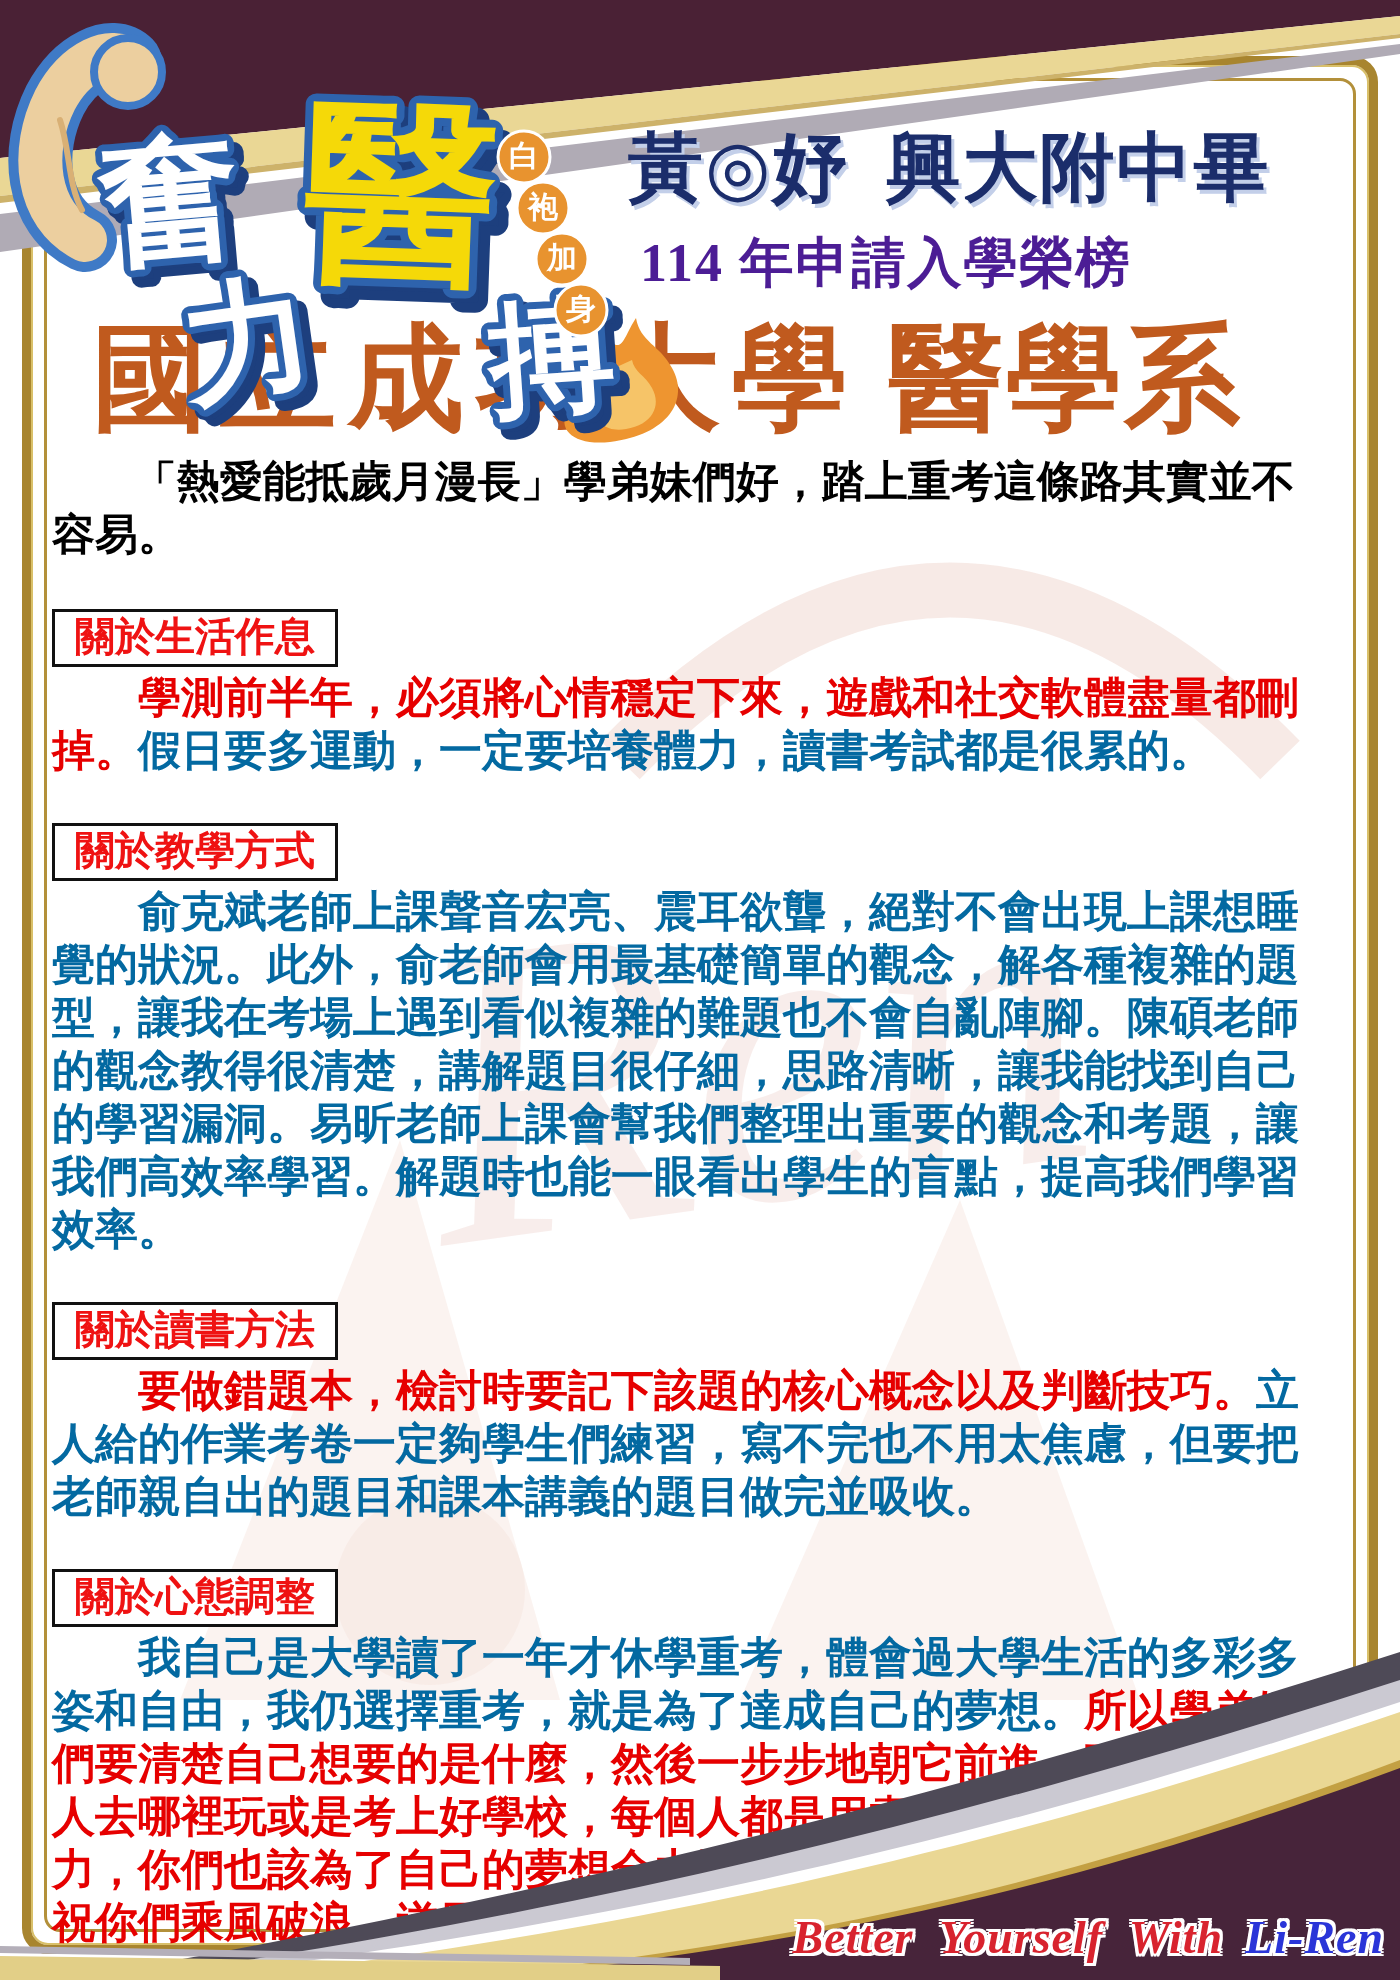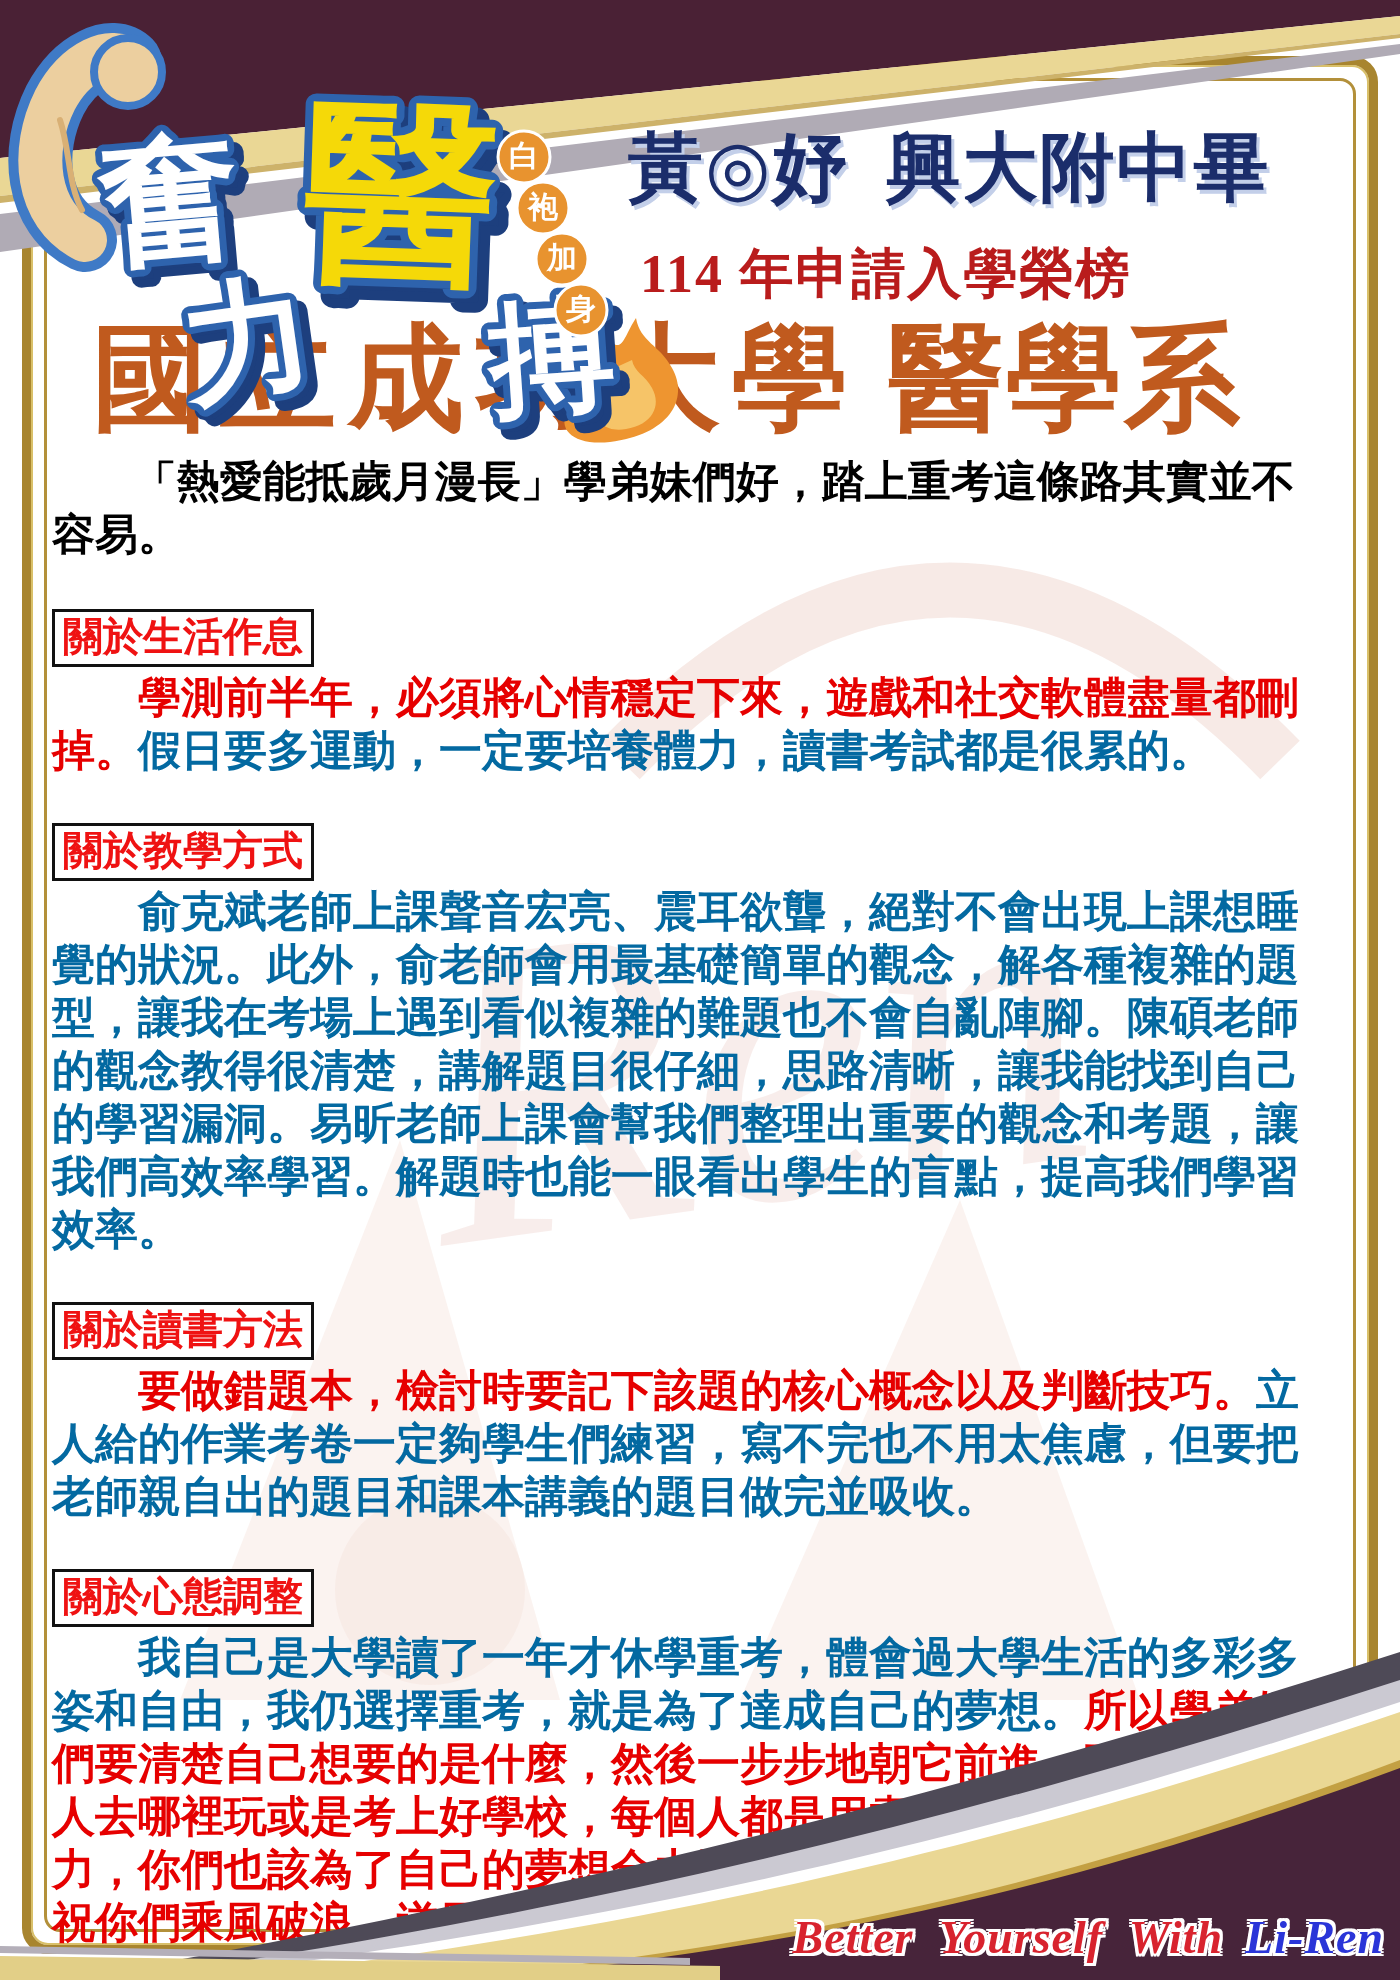--- a/index.html
+++ b/index.html
@@ -39,43 +39,43 @@
 
   .grad-name{
     position:absolute;left:628px;top:118px;z-index:5;white-space:nowrap;
     font-family:"Liberation Serif","DejaVu Serif",serif;font-weight:900;
     font-size:75px;color:#1b2d6b;letter-spacing:2px;
     text-shadow:3px 4px 0 #c3cfe9;
   }
   .grad-name .gap{display:inline-block;width:36px;}
 
   .honor-line{
-    position:absolute;left:640px;top:238px;z-index:5;white-space:nowrap;
+    position:absolute;left:640px;top:227px;z-index:5;white-space:nowrap;
     font-family:"Liberation Serif","DejaVu Serif",serif;font-weight:900;
-    font-size:54px;color:#b91c1c;letter-spacing:2px;text-align:right;
+    font-size:54px;color:#4c1d95;letter-spacing:2px;text-align:right;
   }
 
   .admission-title{
     position:absolute;left:92px;top:316px;z-index:5;white-space:nowrap;
     font-family:"Liberation Serif","DejaVu Serif",serif;font-weight:900;
     font-size:116px;color:#c05a1e;line-height:1.1;
   }
   .admission-title .t-univ{letter-spacing:12px;}
   .admission-title .t-dept{letter-spacing:2px;margin-left:28px;text-align:right;}
 
   
   .content{
     position:absolute;left:52px;top:455px;width:1284px;z-index:5;
     font-size:43px;line-height:53px;font-weight:700;color:#000;
   }
   .intro{margin:0 0 48px;text-indent:1.9em;}
   .sec-box-row{margin:0 0 4px;}
   .sec-box{
     display:inline-block;border:3px solid #111;background:#fff;
-    color:#ef1212;font-size:40px;line-height:1.1;padding:2px 8px 6px;
+    color:#ef1212;font-size:40px;line-height:1.1;padding:2px 20px 6px;
   }
   .sec-para{margin:0 0 46px;text-indent:2em;white-space:pre-wrap;}
   .sec:last-child .sec-para{margin-bottom:0;}
   .seg-red{color:#e60000;}
   .seg-black{color:#0369a1;}
 
   
   .bottom-deco{position:absolute;left:0;bottom:0;width:1400px;height:340px;z-index:7;pointer-events:none;}
   .slogan{
     position:absolute;right:16px;bottom:16px;z-index:8;white-space:nowrap;

